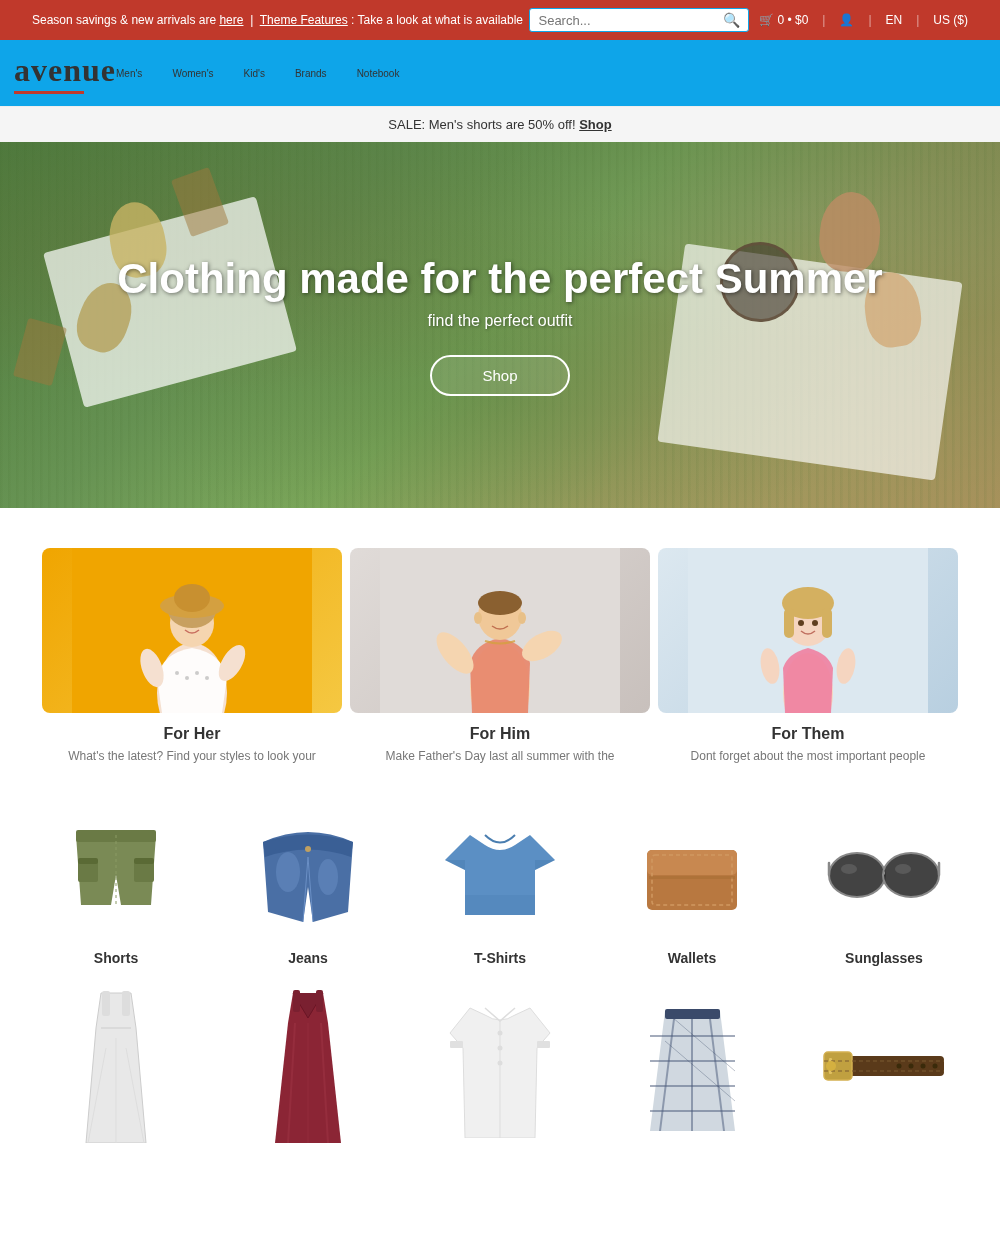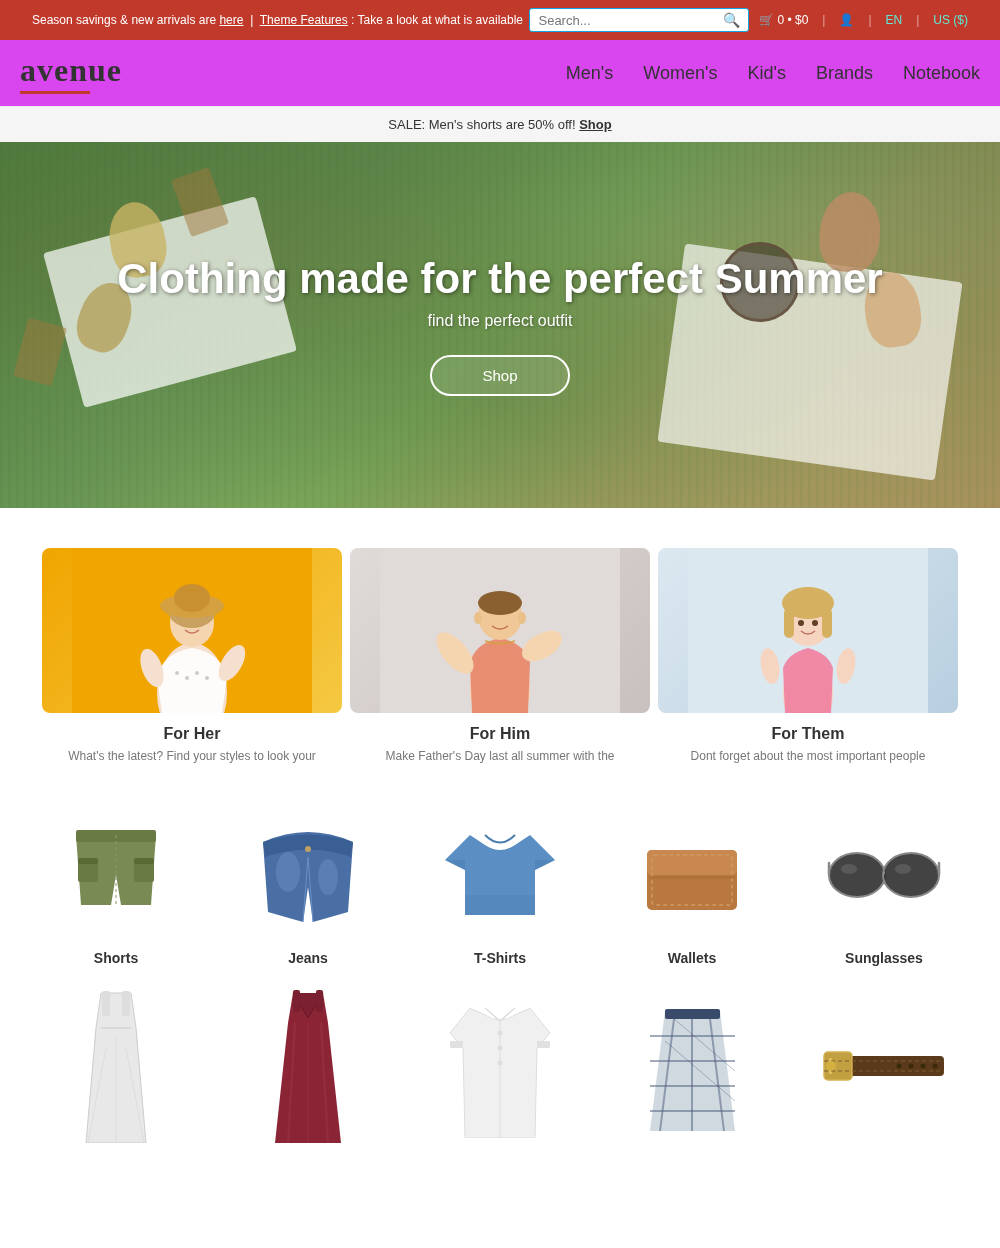--- a/index.html
+++ b/index.html
@@ -28,42 +28,42 @@
     }
     .search-bar input {
       border: none;
       outline: none;
       font-size: 13px;
       width: 185px;
       color: #555;
     }
     .search-icon-btn { background: none; border: none; cursor: pointer; color: #555; font-size: 14px; }
     .cart-btn, .account-btn { background: none; border: none; cursor: pointer; color: #fff; font-size: 12px; display: flex; align-items: center; gap: 3px; }
-    .lang-region { font-size: 12px; color: #5eead4; }
+    .lang-region { font-size: 12px; color: #ffffff; }
     .divider { color: rgba(255,255,255,0.5); margin: 0 4px; }
 
     
     .header {
       display: flex;
       align-items: center;
-      justify-content: space-between;
-      padding: 12px 20px;
-      background: #d946ef;
+      justify-content: flex-start;
+      padding: 12px 14px;
+      background: #0ea5e9;
       border-bottom: 1px solid #eee;
     }
     .logo {
       font-size: 32px;
       font-weight: bold;
       color: #333;
       font-family: Georgia, serif;
       letter-spacing: 1px;
     }
     .logo-underline { width: 70px; height: 3px; background: #c0392b; margin-top: 2px; }
     .main-nav { display: flex; gap: 30px; align-items: center; }
-    .main-nav a { text-decoration: none; color: #333; font-size: 18px; cursor: pointer; }
+    .main-nav a { text-decoration: none; color: #333; font-size: 10px; cursor: pointer; }
 
     
     .sale-banner {
       background: #f5f5f5;
       text-align: center;
       padding: 10px;
       font-size: 13px;
       color: #333;
     }
     .sale-banner a { color: #333; font-weight: bold; text-decoration: underline; cursor: pointer; }

